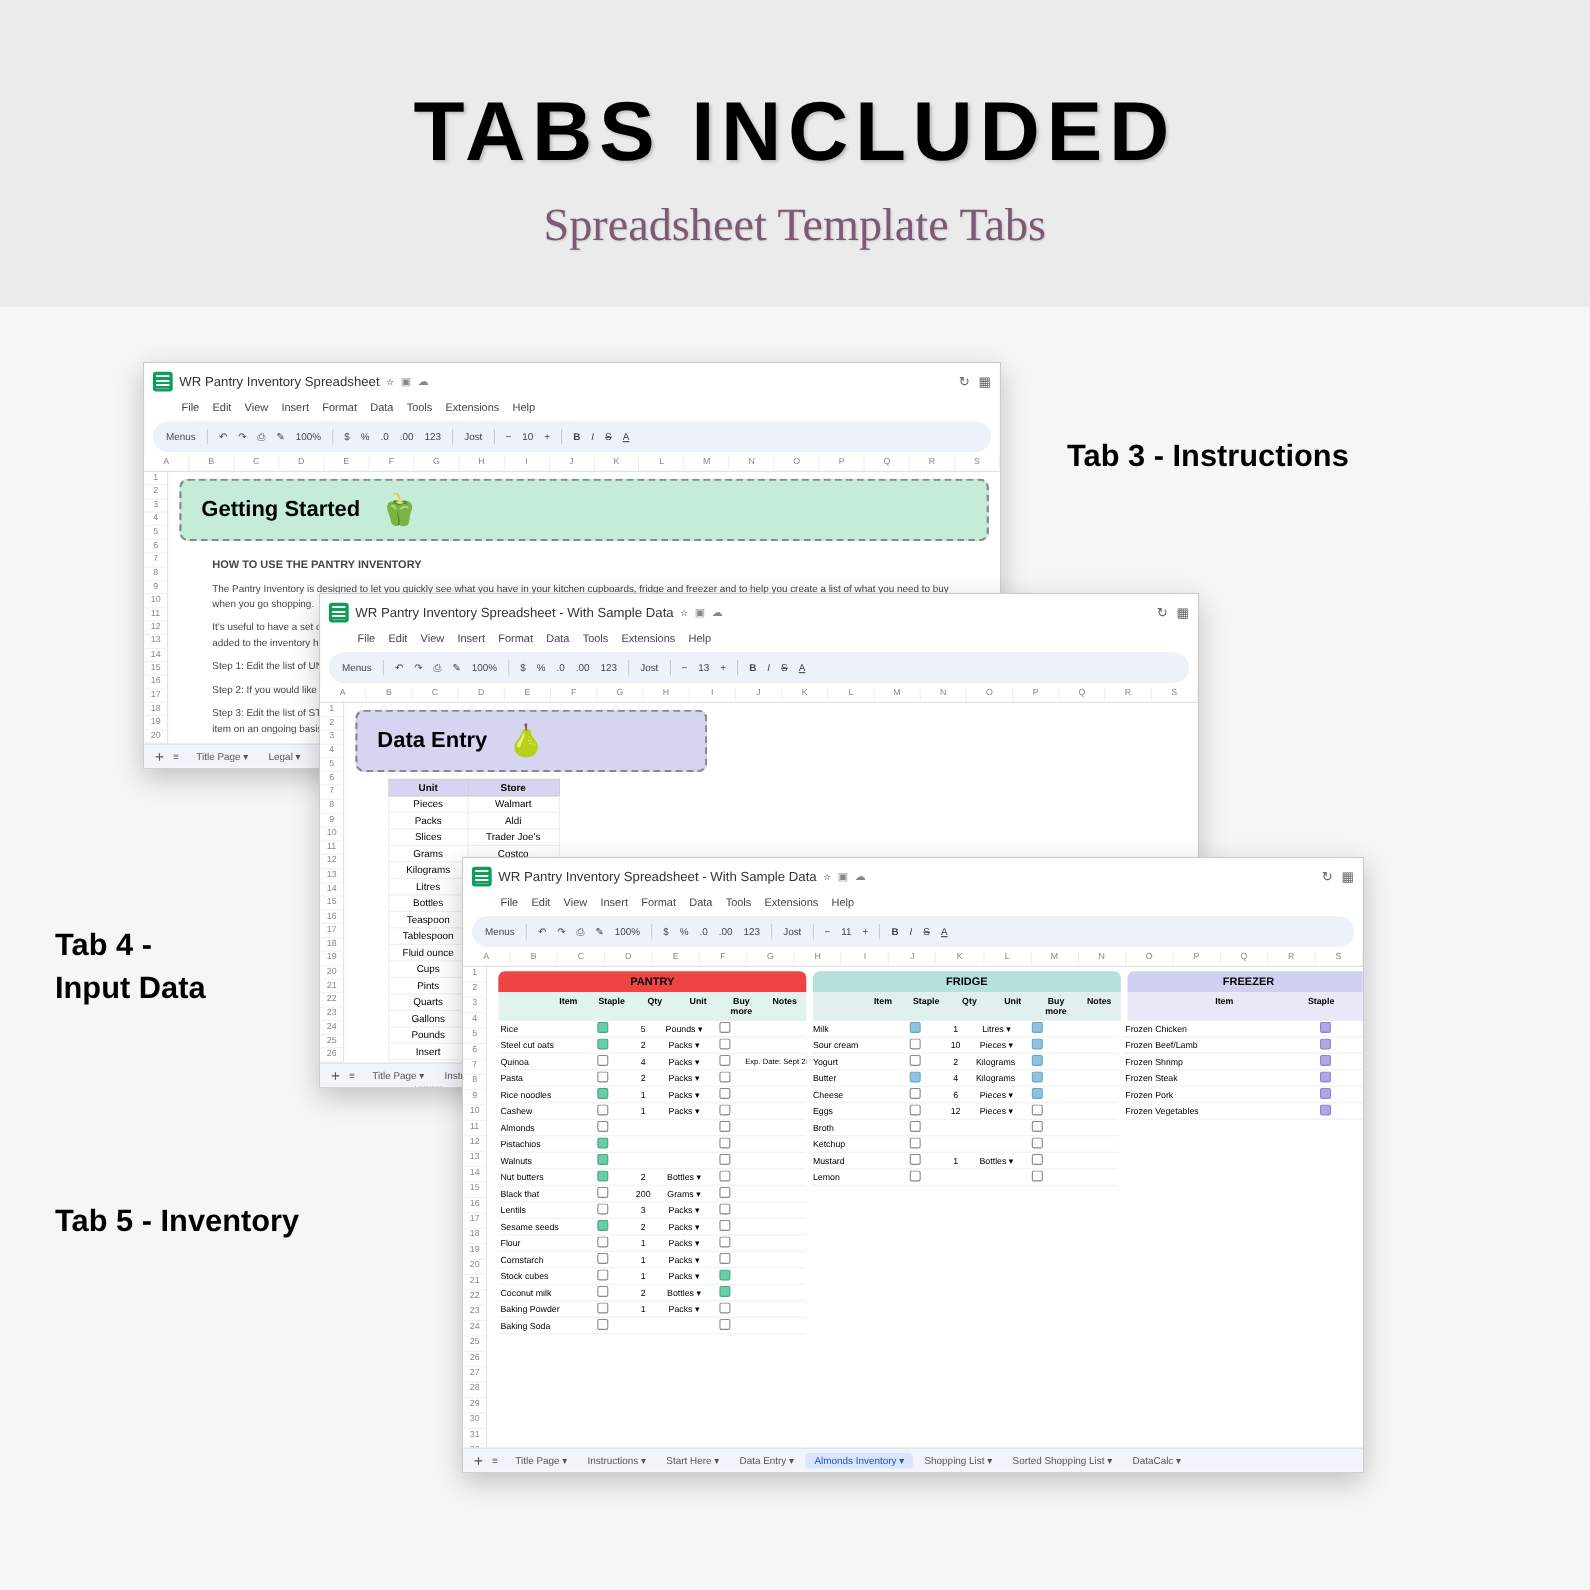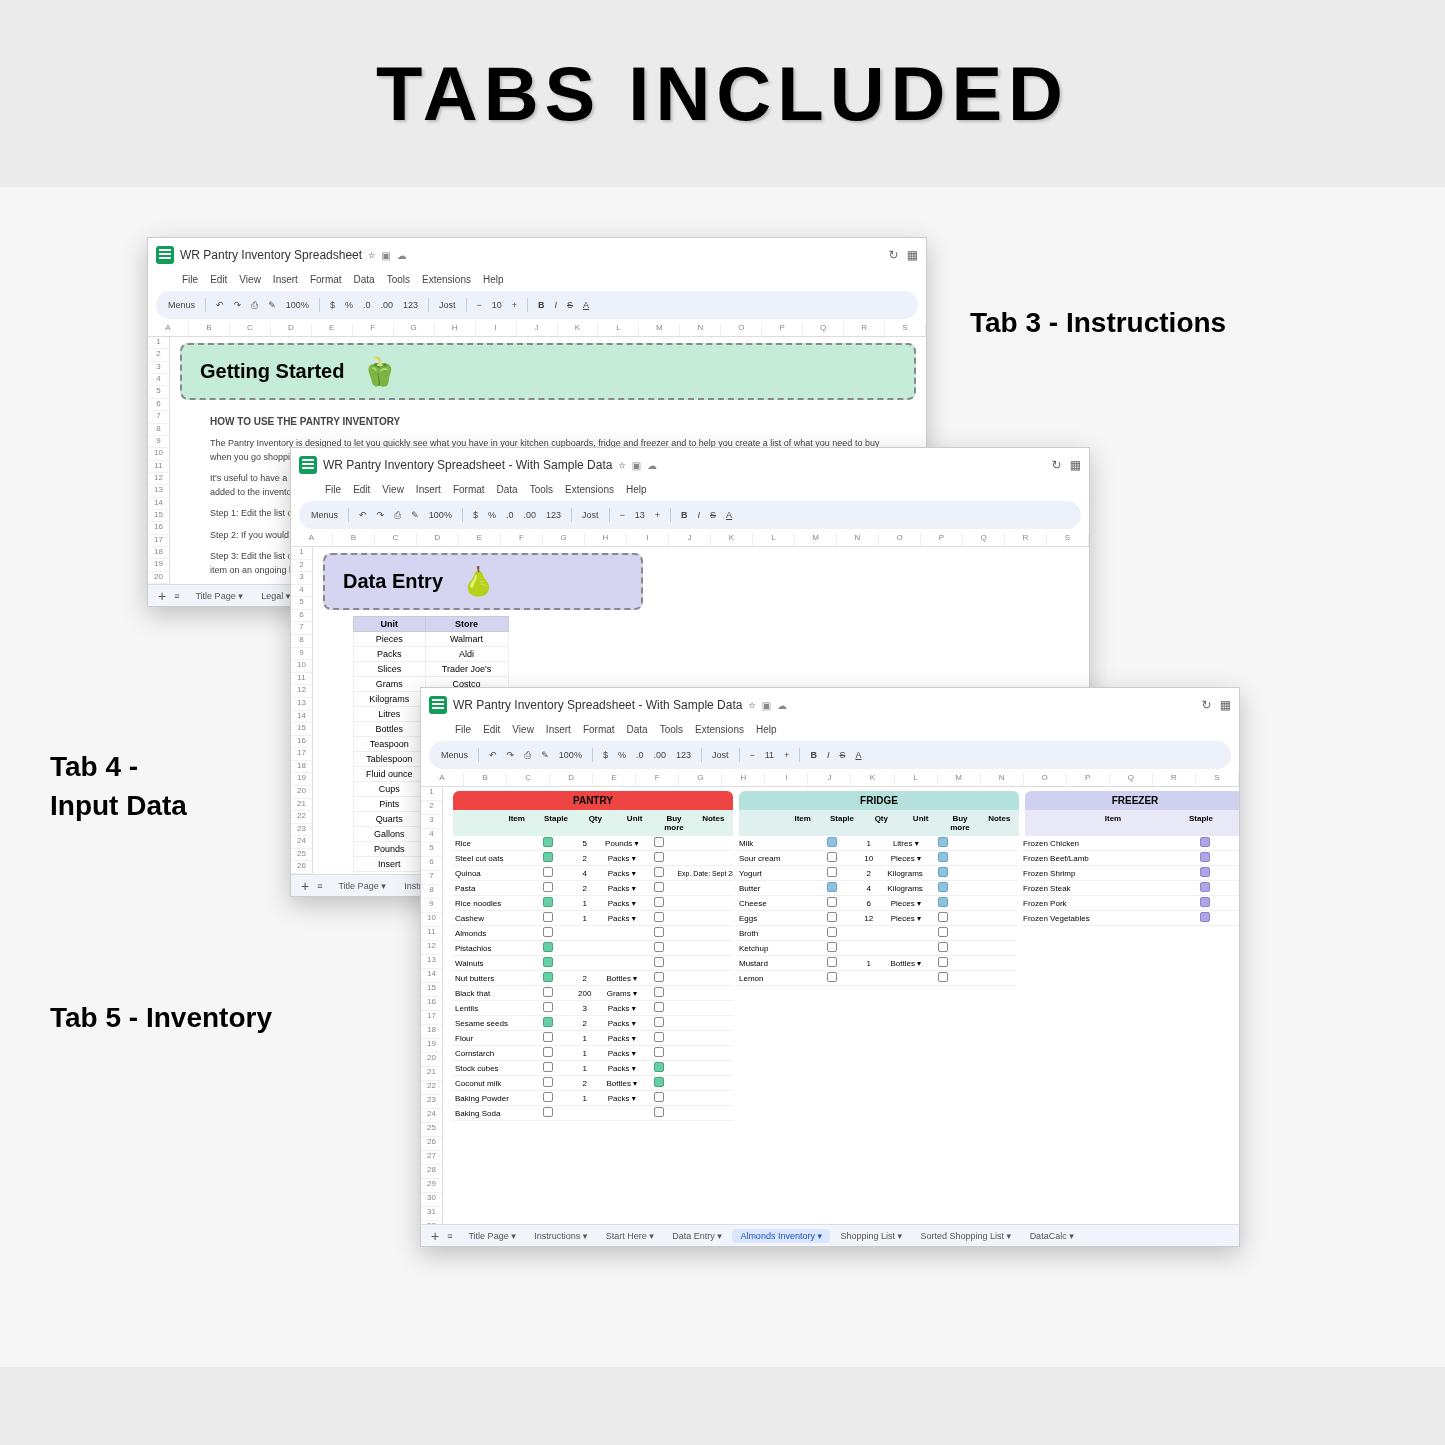--- a/index.html
+++ b/index.html
@@ -1,22 +1,22 @@
 <!DOCTYPE html>
 <html><head>
 <meta charset="utf-8">
 <style>
   * { margin:0; padding:0; box-sizing:border-box; font-family:Arial,Helvetica,sans-serif; }
   body { width:1445px; height:1445px; background:#ebebeb; overflow:hidden; position:relative; }
   .header-area { background:#ebebeb; padding:50px 0 40px; text-align:center; }
-  .title { font-size:76px; font-weight:800; letter-spacing:6px; color:#000; text-shadow:2px 2px 3px rgba(0,0,0,0.2); }
+  .title { font-size:76px; font-weight:800; letter-spacing:6px; color:#000; text-shadow:2px 2px 3px rgba(0,0,0,0.2);margin-top:26px; }
   .subtitle { font-size:42px; font-family:'Brush Script MT',cursive; color:#7e5975; margin-top:18px; text-shadow:1px 1px 2px rgba(0,0,0,0.15); }
   .content-area { background:#f6f6f6; height:1180px; position:relative; margin-top:10px; }
   .sheet { position:absolute; background:#fff; border:1px solid #ccc; box-shadow:0 8px 24px rgba(0,0,0,0.22); overflow:hidden; font-size:8px; }
-  .sheet1 { top:50px; left:130px; width:780px; height:370px;margin-left:17px; }
+  .sheet1 { top:50px; left:130px; width:780px; height:370px; }
   .sheet2 { top:260px; left:290px; width:800px; height:450px; }
   .sheet3 { top:500px; left:420px; width:820px; height:560px; }
   .label { position:absolute; font-size:28px; font-weight:700; color:#000; }
   .label-t3 { top:120px; left:970px; }
   .label-t4 { top:560px; left:50px; line-height:1.4; }
   .label-t5 { top:815px; left:50px; }
 
   
   .gs-header { height:34px; display:flex; align-items:center; padding:4px 8px; gap:6px; }
   .gs-logo { width:18px; height:18px; background:#0f9d58; border-radius:3px; position:relative; }
@@ -74,20 +74,21 @@
   .tab-strip { position:absolute; bottom:0; left:0; right:0; height:22px; background:#f1f4fa; border-top:1px solid #ddd; display:flex; align-items:center; gap:8px; padding:0 10px; font-size:9px; color:#555; }
   .tab-strip span.plus { font-size:14px; }
   .tab-strip span.tab { padding:2px 8px; border-radius:4px; }
   .tab-strip span.tab.active { background:#dbe5fd; color:#1a52c0; }
 </style>
 </head>
 <body>
 
 <div class="header-area">
   <div class="title">TABS INCLUDED</div>
+  <div class="subtitle">Spreadsheet Template Tabs</div>
 </div>
 
 <div class="content-area">
 
   <div class="label label-t3">Tab 3 - Instructions</div>
   <div class="label label-t4" style="white-space:pre-line">Tab 4 -
 Input Data</div>
   <div class="label label-t5">Tab 5 - Inventory</div>
 
   <div class="sheet sheet1">

